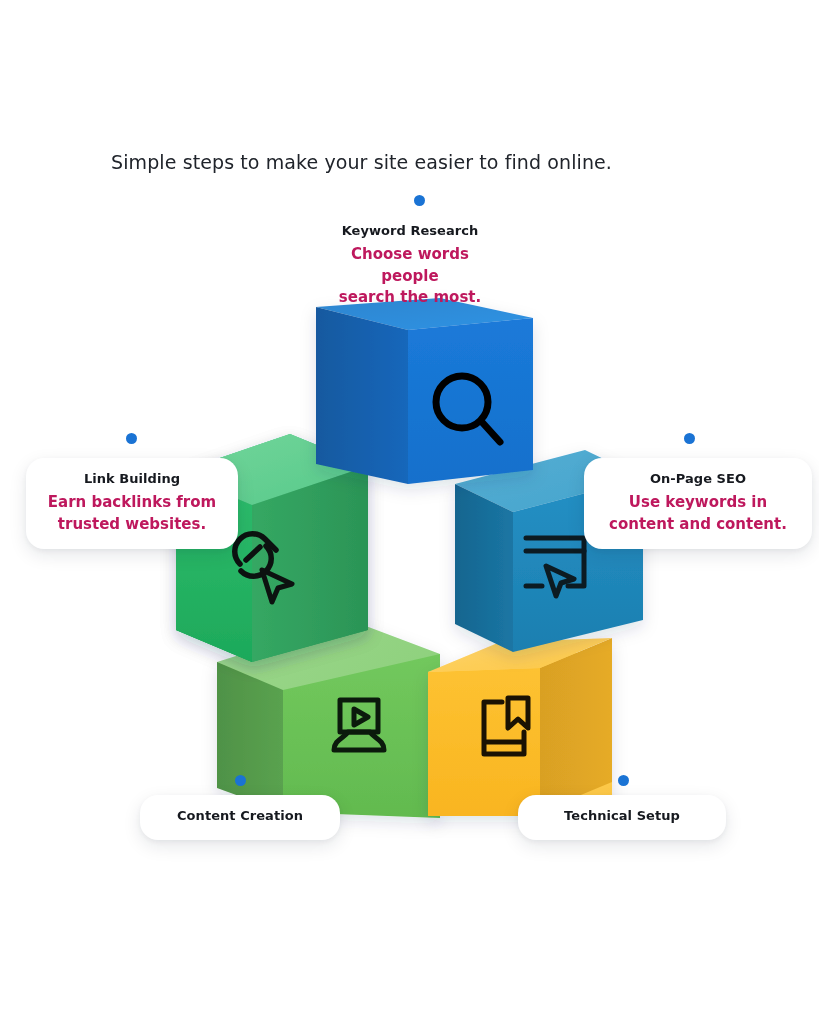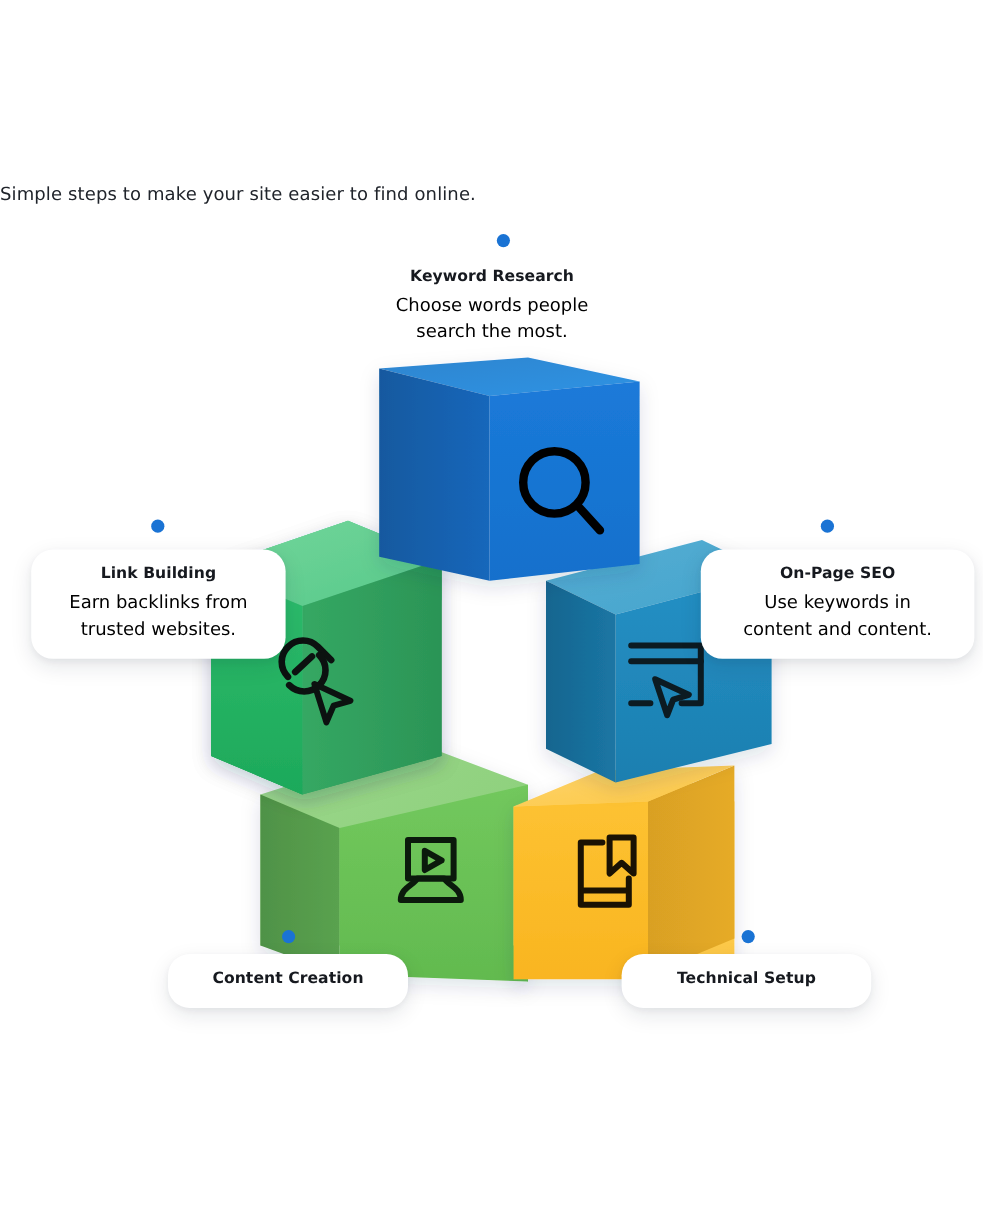--- a/index.html
+++ b/index.html
@@ -22,21 +22,22 @@
     width: 819px;
     height: 1024px;
   }
 
   
   .subtitle {
     position: absolute;
     left: 0;
     top: 148px;
     width: 723px;
-    font-size: 15px;
+    text-align: center;
+    font-size: 19px;
     line-height: 28px;
     color: #20242b;
     letter-spacing: 0.1px;
   }
 
   
   .art {
     position: absolute;
     left: 0; top: 0;
     width: 819px;
@@ -63,22 +64,23 @@
     font-weight: 700;
     color: #16191f;
     line-height: 21px;
     letter-spacing: 0.05px;
     white-space: nowrap;
   }
   .callout .c-desc {
     margin-top: 3px;
     font-size: 15px;
     line-height: 21.5px;
-    color: #000000;
+    color: #be185d;
     white-space: pre-line;
+    font-weight: bold;
   }
 
   .dot {
     position: absolute;
     width: 11px;
     height: 11px;
     border-radius: 50%;
     background: #1a73d4;
     z-index: 6;
   }

